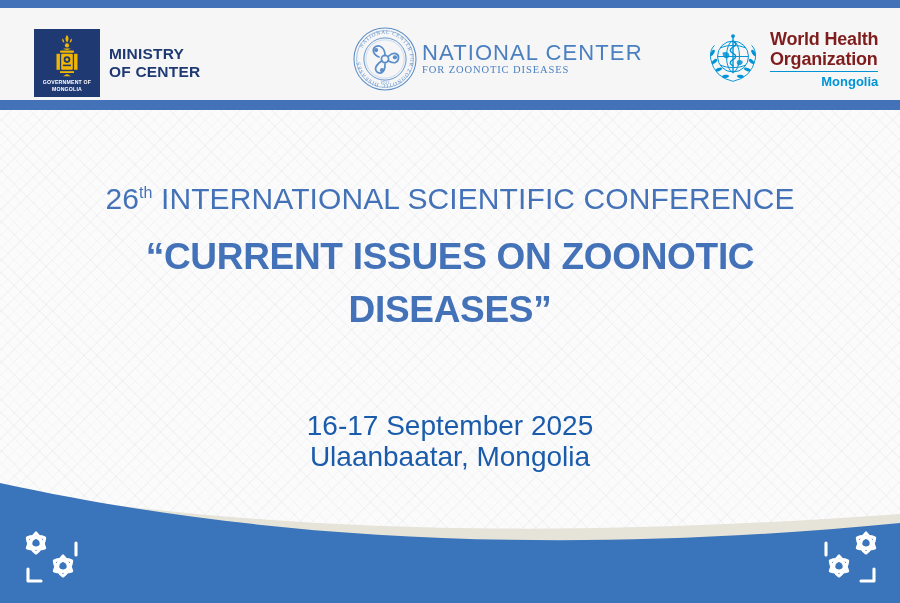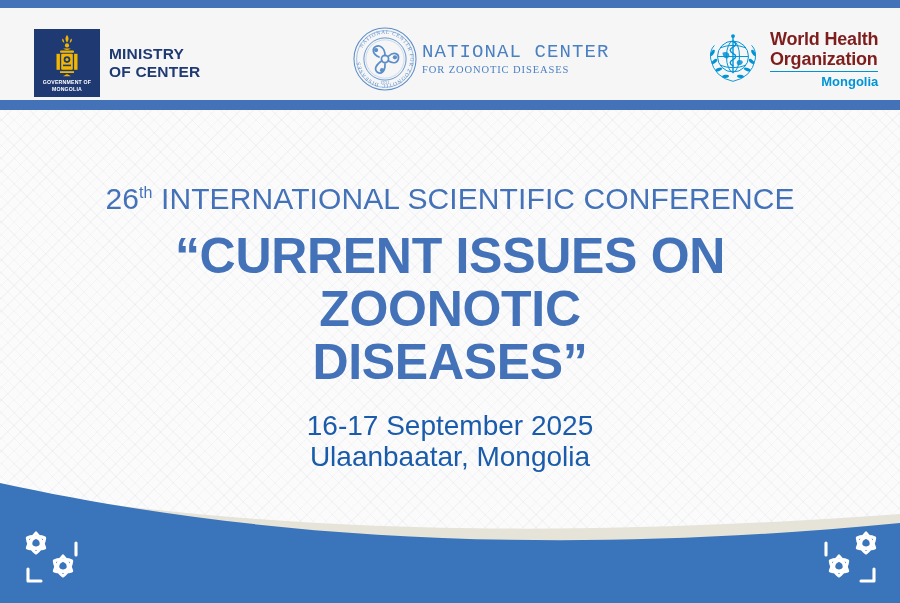--- a/index.html
+++ b/index.html
@@ -82,22 +82,22 @@
     left: 352px; top: 18px;
     display: flex;
     align-items: center;
   }
   .nczd-seal { width: 66px; height: 66px; display:block; }
   .nczd-text {
     margin-left: 4px;
     color: #4a7fc0;
   }
   .nczd-line1 {
-    font-family: Liberation Mono, monospace;
-    font-size: 19px;
+    font-family: Liberation Sans, sans-serif;
+    font-size: 22px;
     letter-spacing: 1.1px;
     line-height: 21px;
     text-align: right;
   }
   .nczd-line2 {
     font-family: "Liberation Serif", serif;
     font-size: 10.5px;
     letter-spacing: 0.9px;
     line-height: 13px;
   }
@@ -159,21 +159,21 @@
     vertical-align: super;
     line-height: 0;
   }
 
   .title {
     position: absolute;
     left: 60px; top: 120px;
     width: 780px;
     text-align: center;
     color: #4472b8;
-    font-size: 50px;
+    font-size: 37px;
     font-weight: bold;
     line-height: 53px;
     letter-spacing: -0.3px;
   }
 
   .meta {
     position: absolute;
     left: 0; top: 300px;
     width: 900px;
     text-align: center;

